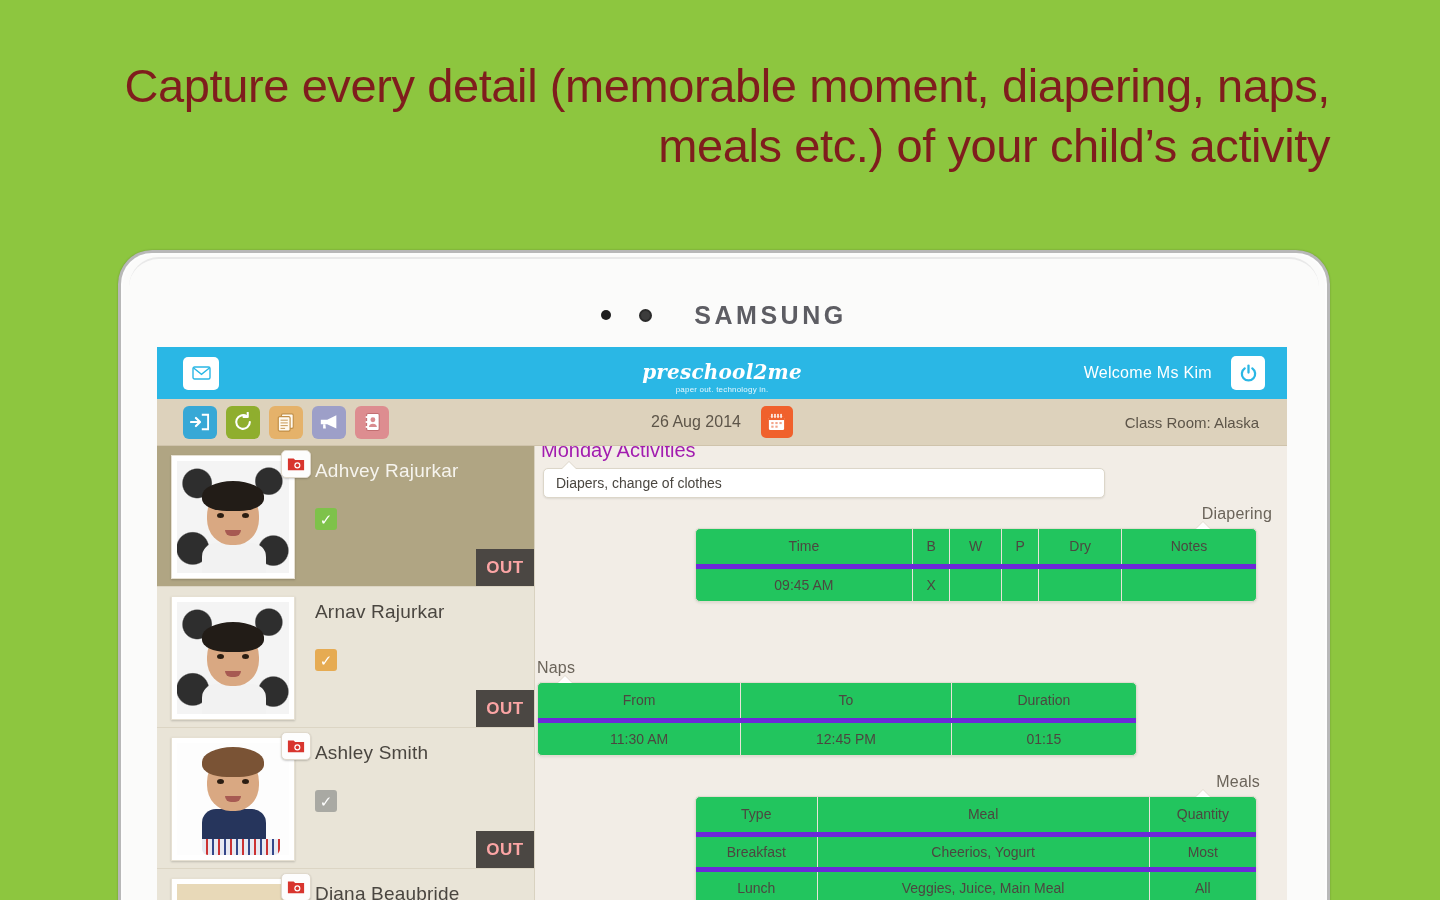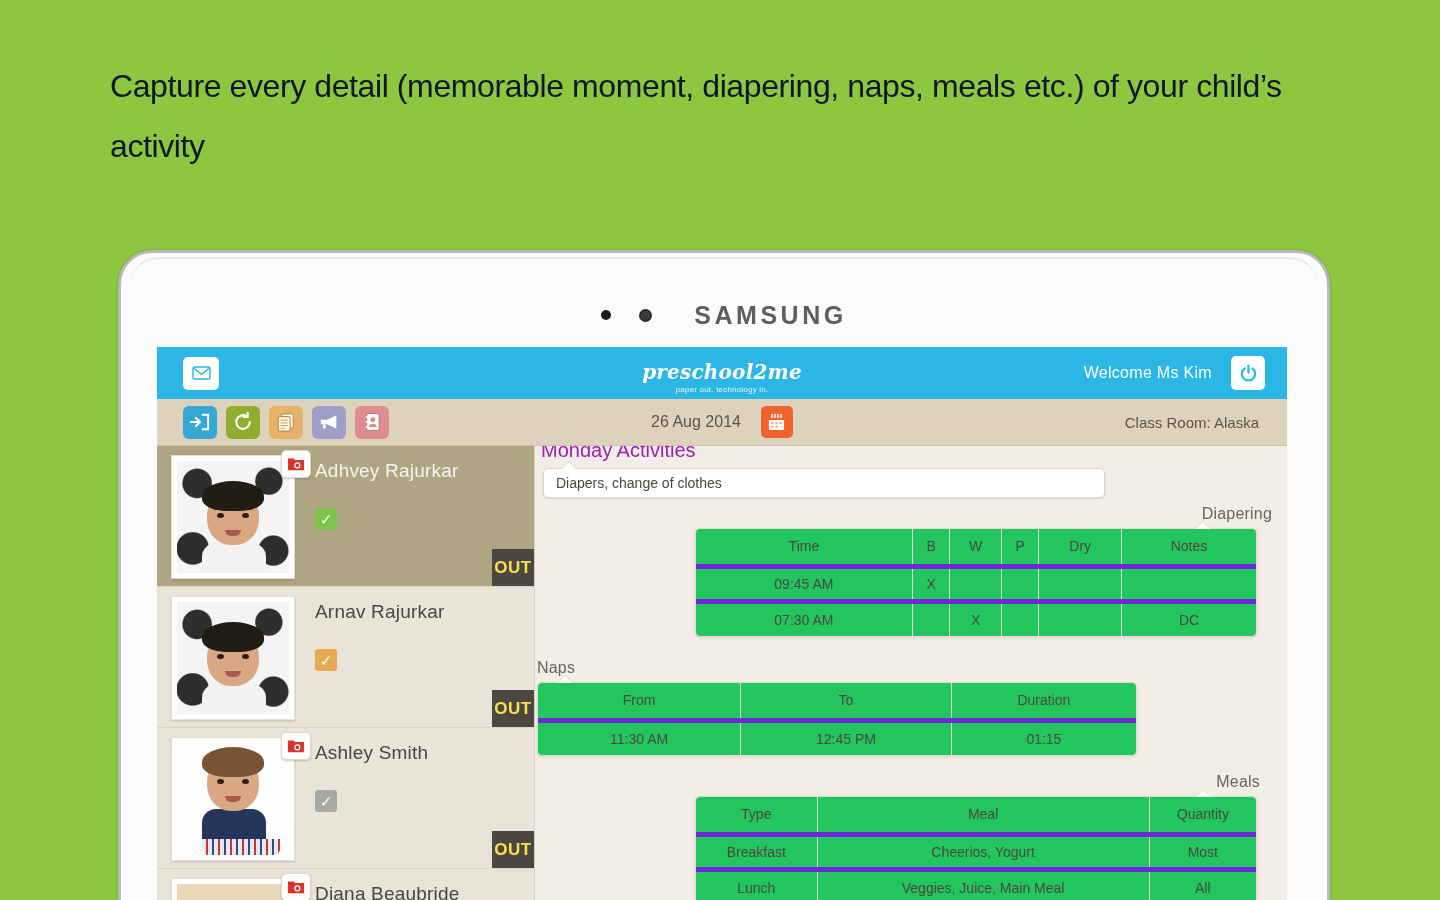--- a/index.html
+++ b/index.html
@@ -7,23 +7,23 @@
     width: 1440px; height: 900px;
     overflow: hidden;
     font-family: "Liberation Sans", sans-serif;
   }
   body { background: #8dc63f; position: relative; }
 
   
   .headline {
     position: absolute;
     top: 56px; left: 0; right: 0;
-    text-align: left;
-    color: #0f172a;
-    font-size: 32px;
+    text-align: right;
+    color: #7f1d1d;
+    font-size: 47px;
     line-height: 60px;
     font-weight: 400;
     letter-spacing: -0.4px;
     padding: 0 110px;
   }
 
   
   .tablet {
     position: absolute;
     left: 118px; top: 250px;
@@ -218,23 +218,23 @@
     width: 22px; height: 22px; border-radius: 3px;
     margin-top: 26px;
     display: flex; align-items: center; justify-content: center;
     color: #fff; font-size: 15px; line-height: 1;
   }
   .cb-green { background: #7ec24a; }
   .cb-orange { background: #e6ab52; }
   .cb-gray { background: #a9a9a3; }
   .out-badge {
     position: absolute; right: 0; bottom: 0;
-    width: 42px; height: 37px; background: #4b4743;
-    display: flex; align-items: center; justify-content: center;
-    color: #fde047; font-size: 17px; font-weight: 700; letter-spacing: .5px;
+    width: 58px; height: 37px; background: #4b4743;
+    display: flex; align-items: center; justify-content: center;
+    color: #fca5a5; font-size: 17px; font-weight: 700; letter-spacing: .5px;
   }
 
   
   .hidden-title {
     position: absolute; top: -7px; left: 6px;
     font-size: 20px; color: #a21caf;
   }
   .note-field {
     position: absolute; left: 8px; top: 22px; width: 562px; height: 30px;
     background: #fff; border: 1px solid #dcd6c9; border-radius: 5px;
@@ -525,28 +525,20 @@
             </thead>
             <tbody>
               <tr>
                 <td class="hline">09:45 AM</td>
                 <td class="hline vline xmark">X</td>
                 <td class="hline vline xmark"></td>
                 <td class="hline vline xmark"></td>
                 <td class="hline vline xmark"></td>
                 <td class="hline vline"></td>
               </tr>
-              <tr>
-                <td class="hline">07:30 AM</td>
-                <td class="hline vline xmark"></td>
-                <td class="hline vline xmark">X</td>
-                <td class="hline vline xmark"></td>
-                <td class="hline vline xmark"></td>
-                <td class="hline vline">DC</td>
-              </tr>
             </tbody>
           </table>
         </div>
 
         <div class="sec-label" id="naps-label">Naps</div>
         <div class="card" id="naps-card">
           <div class="nub"></div>
           <table class="grid">
             <thead>
               <tr>

